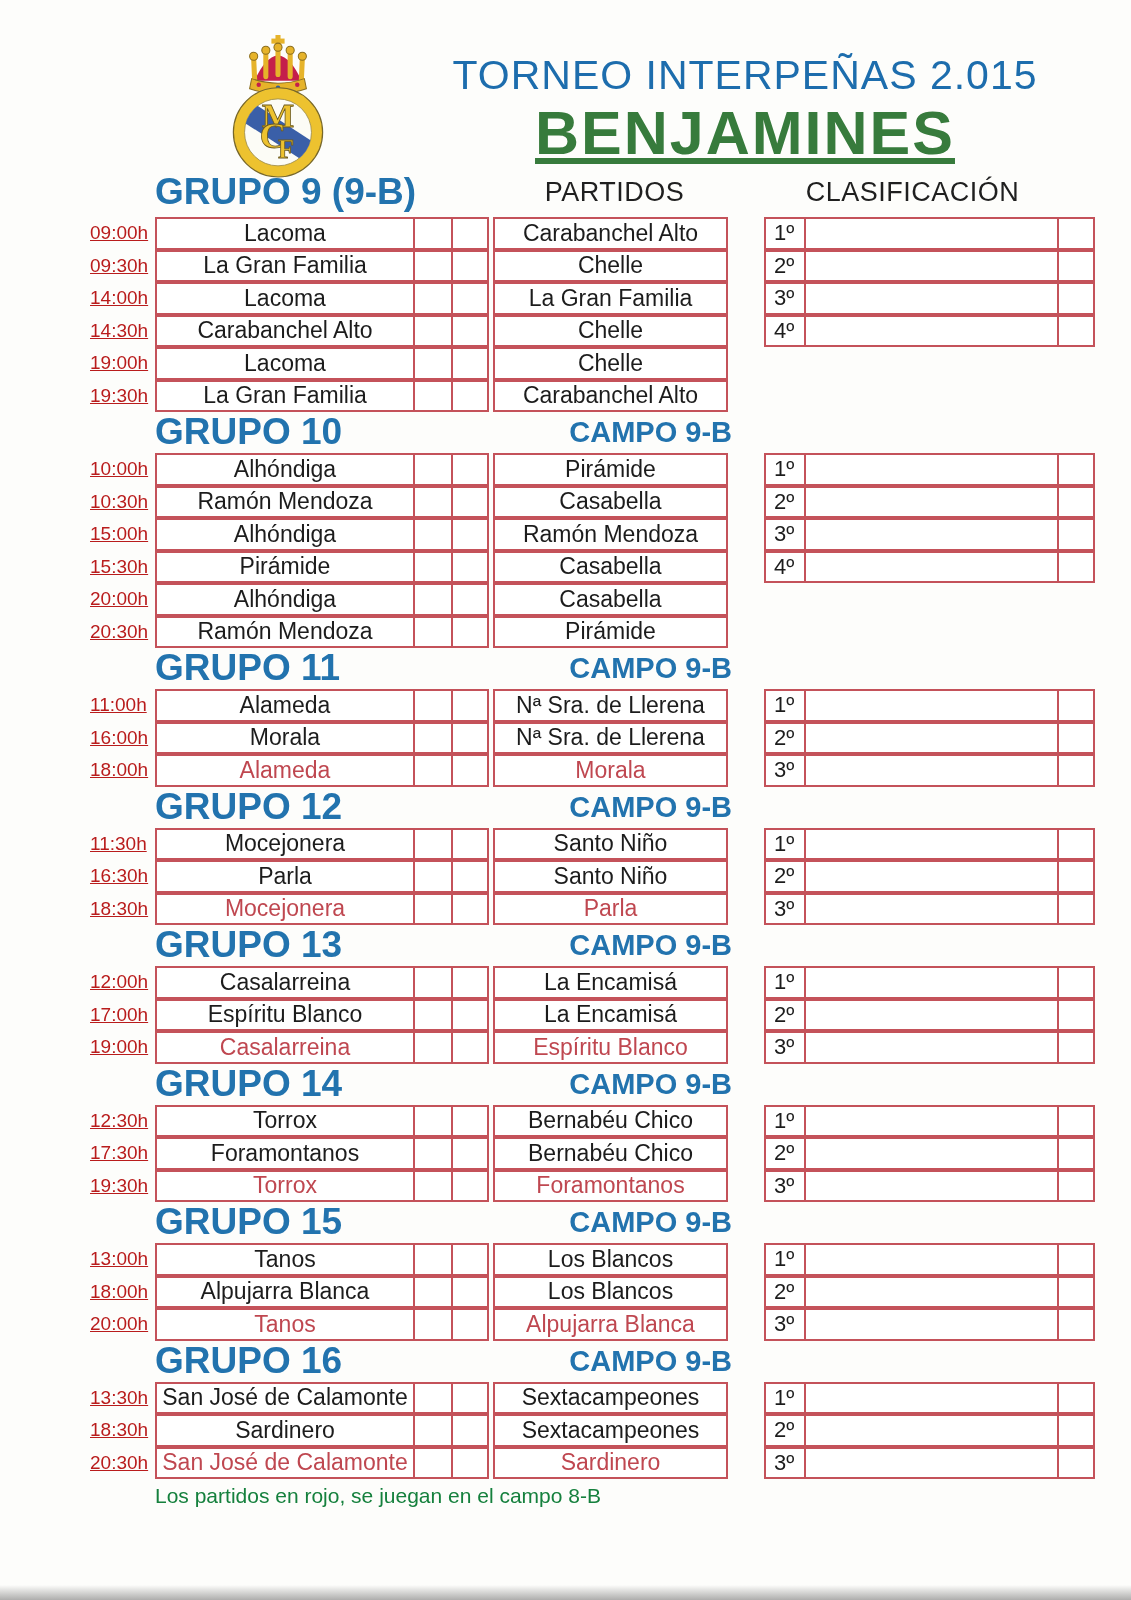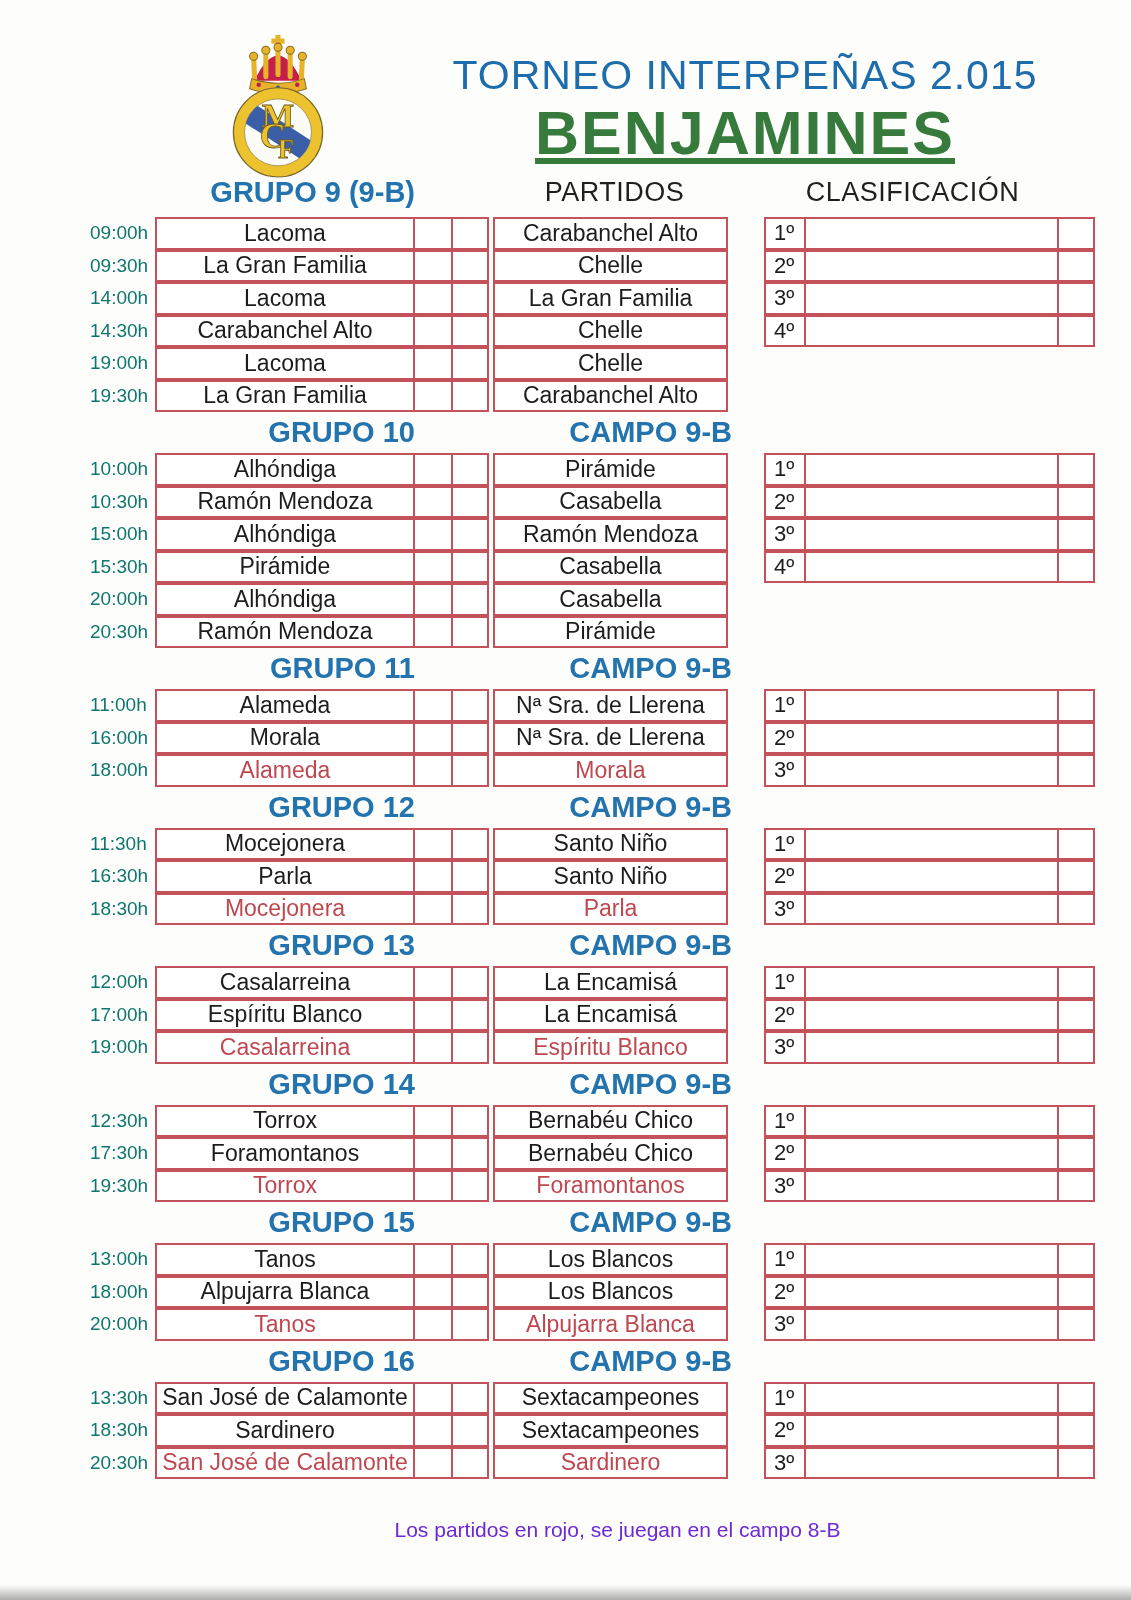--- a/index.html
+++ b/index.html
@@ -12,48 +12,48 @@
   }
   
   .crest{position:absolute;left:224px;top:34px;width:108px;height:144px;}
   .titles{position:absolute;left:415px;top:40px;width:660px;text-align:center;}
   .title-main{font-size:41px;color:var(--title_blue);letter-spacing:1px;white-space:nowrap;margin-top:12px;}
   .title-sub{font-size:61px;font-weight:bold;color:var(--subtitle_green);letter-spacing:2px;line-height:1.02;margin-top:3px;text-decoration:underline;}
   
   .content{position:absolute;left:90px;top:172px;width:1013px;}
   .group-header{position:relative;height:41px;}
   .group-header.first{height:45px;}
-  .gh-left{position:absolute;left:65px;width:260px;text-align:right;font-size:29px;font-weight:bold;
+  .gh-left{position:absolute;left:65px;width:260px;text-align:left;font-size:37px;font-weight:bold;
            color:var(--group_blue);line-height:40px;white-space:nowrap;}
   .gh-center{position:absolute;left:407px;width:235px;text-align:center;line-height:40px;white-space:nowrap;}
   .gh-center.venue{font-size:29px;font-weight:bold;color:var(--group_blue);text-align:right;}
   .gh-center.colhead{font-size:27px;color:#1f1f1f;letter-spacing:.5px;}
   .gh-right{position:absolute;left:657px;width:331px;text-align:center;font-size:27px;color:#1f1f1f;
             letter-spacing:.5px;line-height:40px;white-space:nowrap;}
   .group-body{display:flex;align-items:flex-start;}
   .matches{width:642px;}
   .match-row{display:flex;height:32.5px;}
   .time{width:65px;box-sizing:border-box;padding-right:9px;text-align:right;font-size:19px;
-        color:#0f766e;line-height:32.5px;}
+        color:#b91c1c;line-height:32.5px;text-decoration:underline;}
   .cell{box-sizing:border-box;border:2px solid var(--grid_red);height:32.5px;background:#fff;
         display:flex;align-items:center;justify-content:center;font-size:23px;color:#1c1c1c;
         white-space:nowrap;overflow:hidden;}
   .home{width:260px;}
   .s1{width:40px;margin-left:-2px;}
   .s2{width:38px;margin-left:-2px;}
   .away{width:235px;margin-left:4px;}
   .match-row.red .home,.match-row.red .away{color:var(--red_text);}
   .classification{width:331px;margin-left:32px;}
   .class-row{display:flex;height:32.5px;}
   .pos{width:42px;justify-content:flex-start;padding-left:8px;font-size:22px;text-align:center;}
   .cname{flex:1;margin-left:-2px;}
   .cpts{width:38px;margin-left:-2px;}
   
-  .footer{position:absolute;left:155px;top:1484px;width:925px;text-align:center;
-          font-size:21px;color:#6d28d9;margin-top:34px;}
+  .footer{position:absolute;left:155px;top:1484px;width:925px;
+          font-size:21px;color:#15803d;}
   .scan-bottom{position:absolute;left:0;bottom:0;width:100%;height:15px;
           background:linear-gradient(180deg,rgba(110,110,110,0) 0%,rgba(95,95,95,.5) 100%);}
 </style>
 </head>
 <body>
 
 <div class="page" style="--title_blue: #1d6dad; --group_blue: #2273ae; --subtitle_green: #377b3c; --grid_red: #c4525a; --red_text: #bf4750;">
 
   <svg class="crest" viewBox="0 0 106 142">
 

